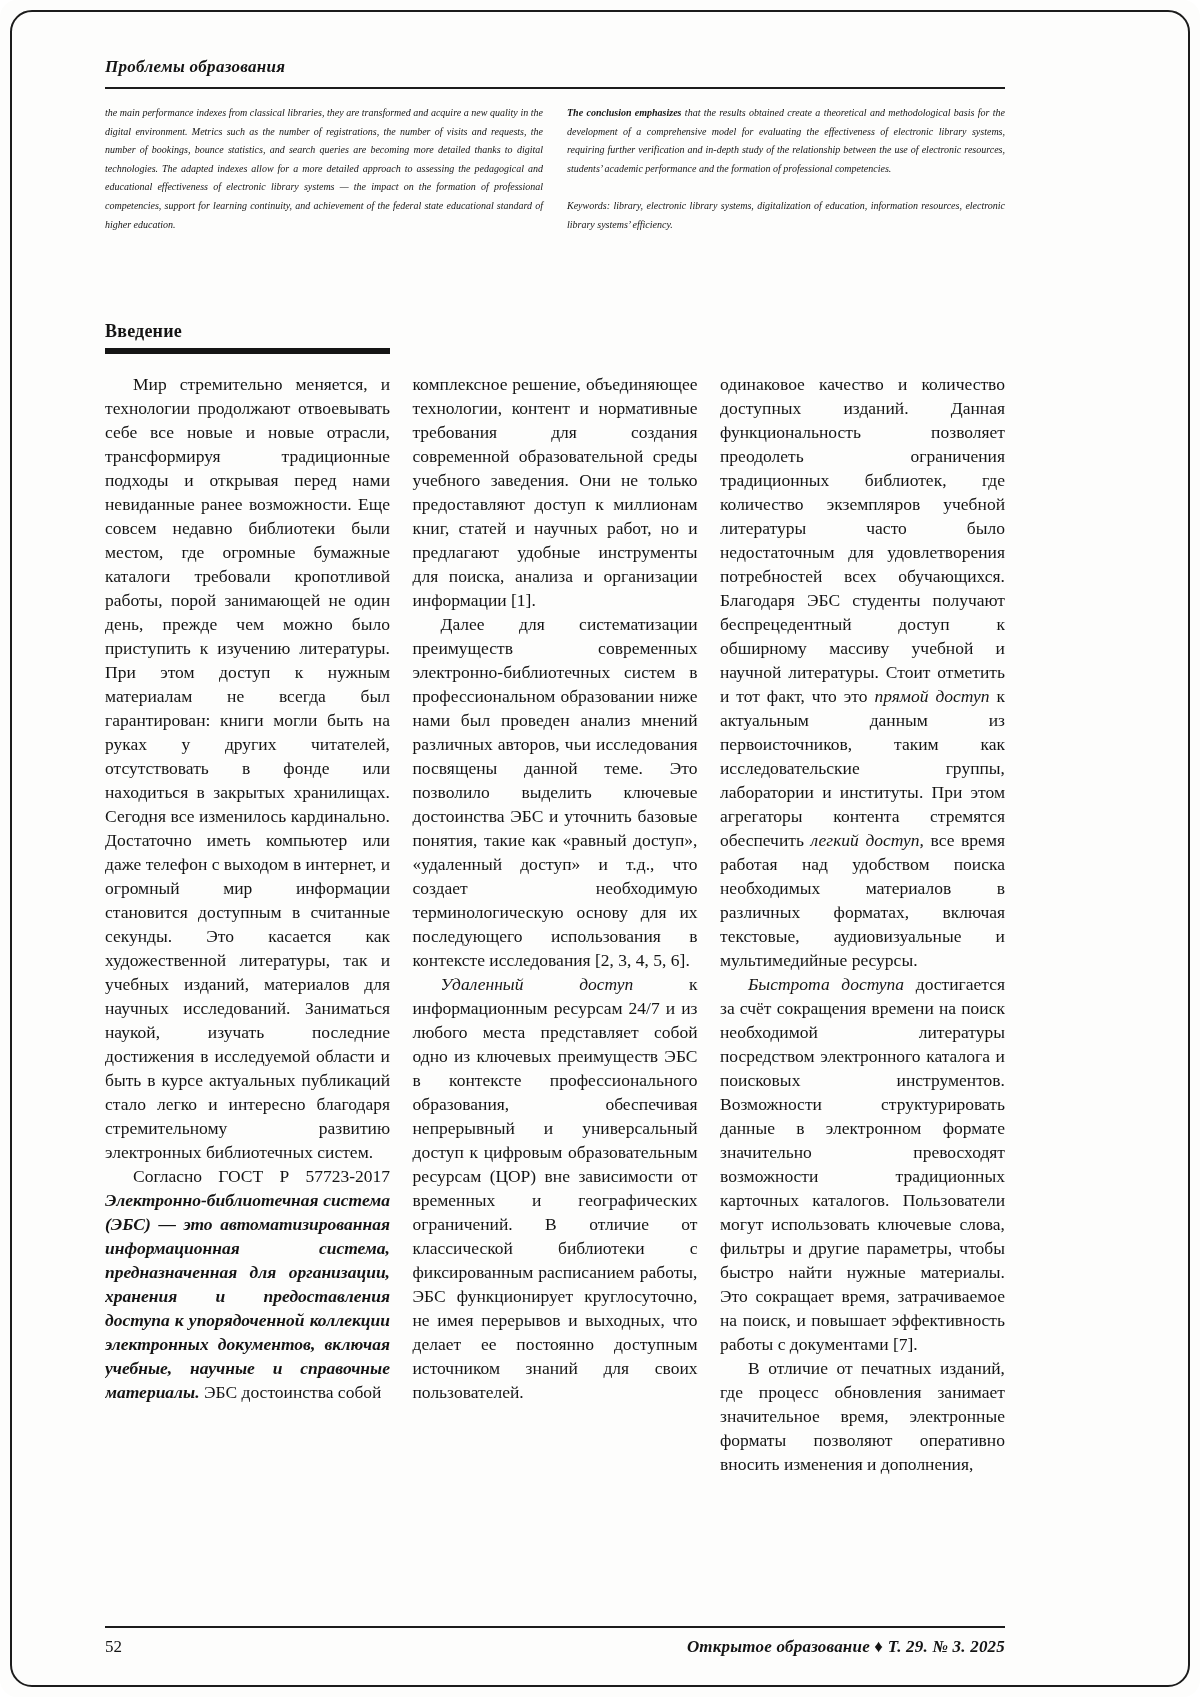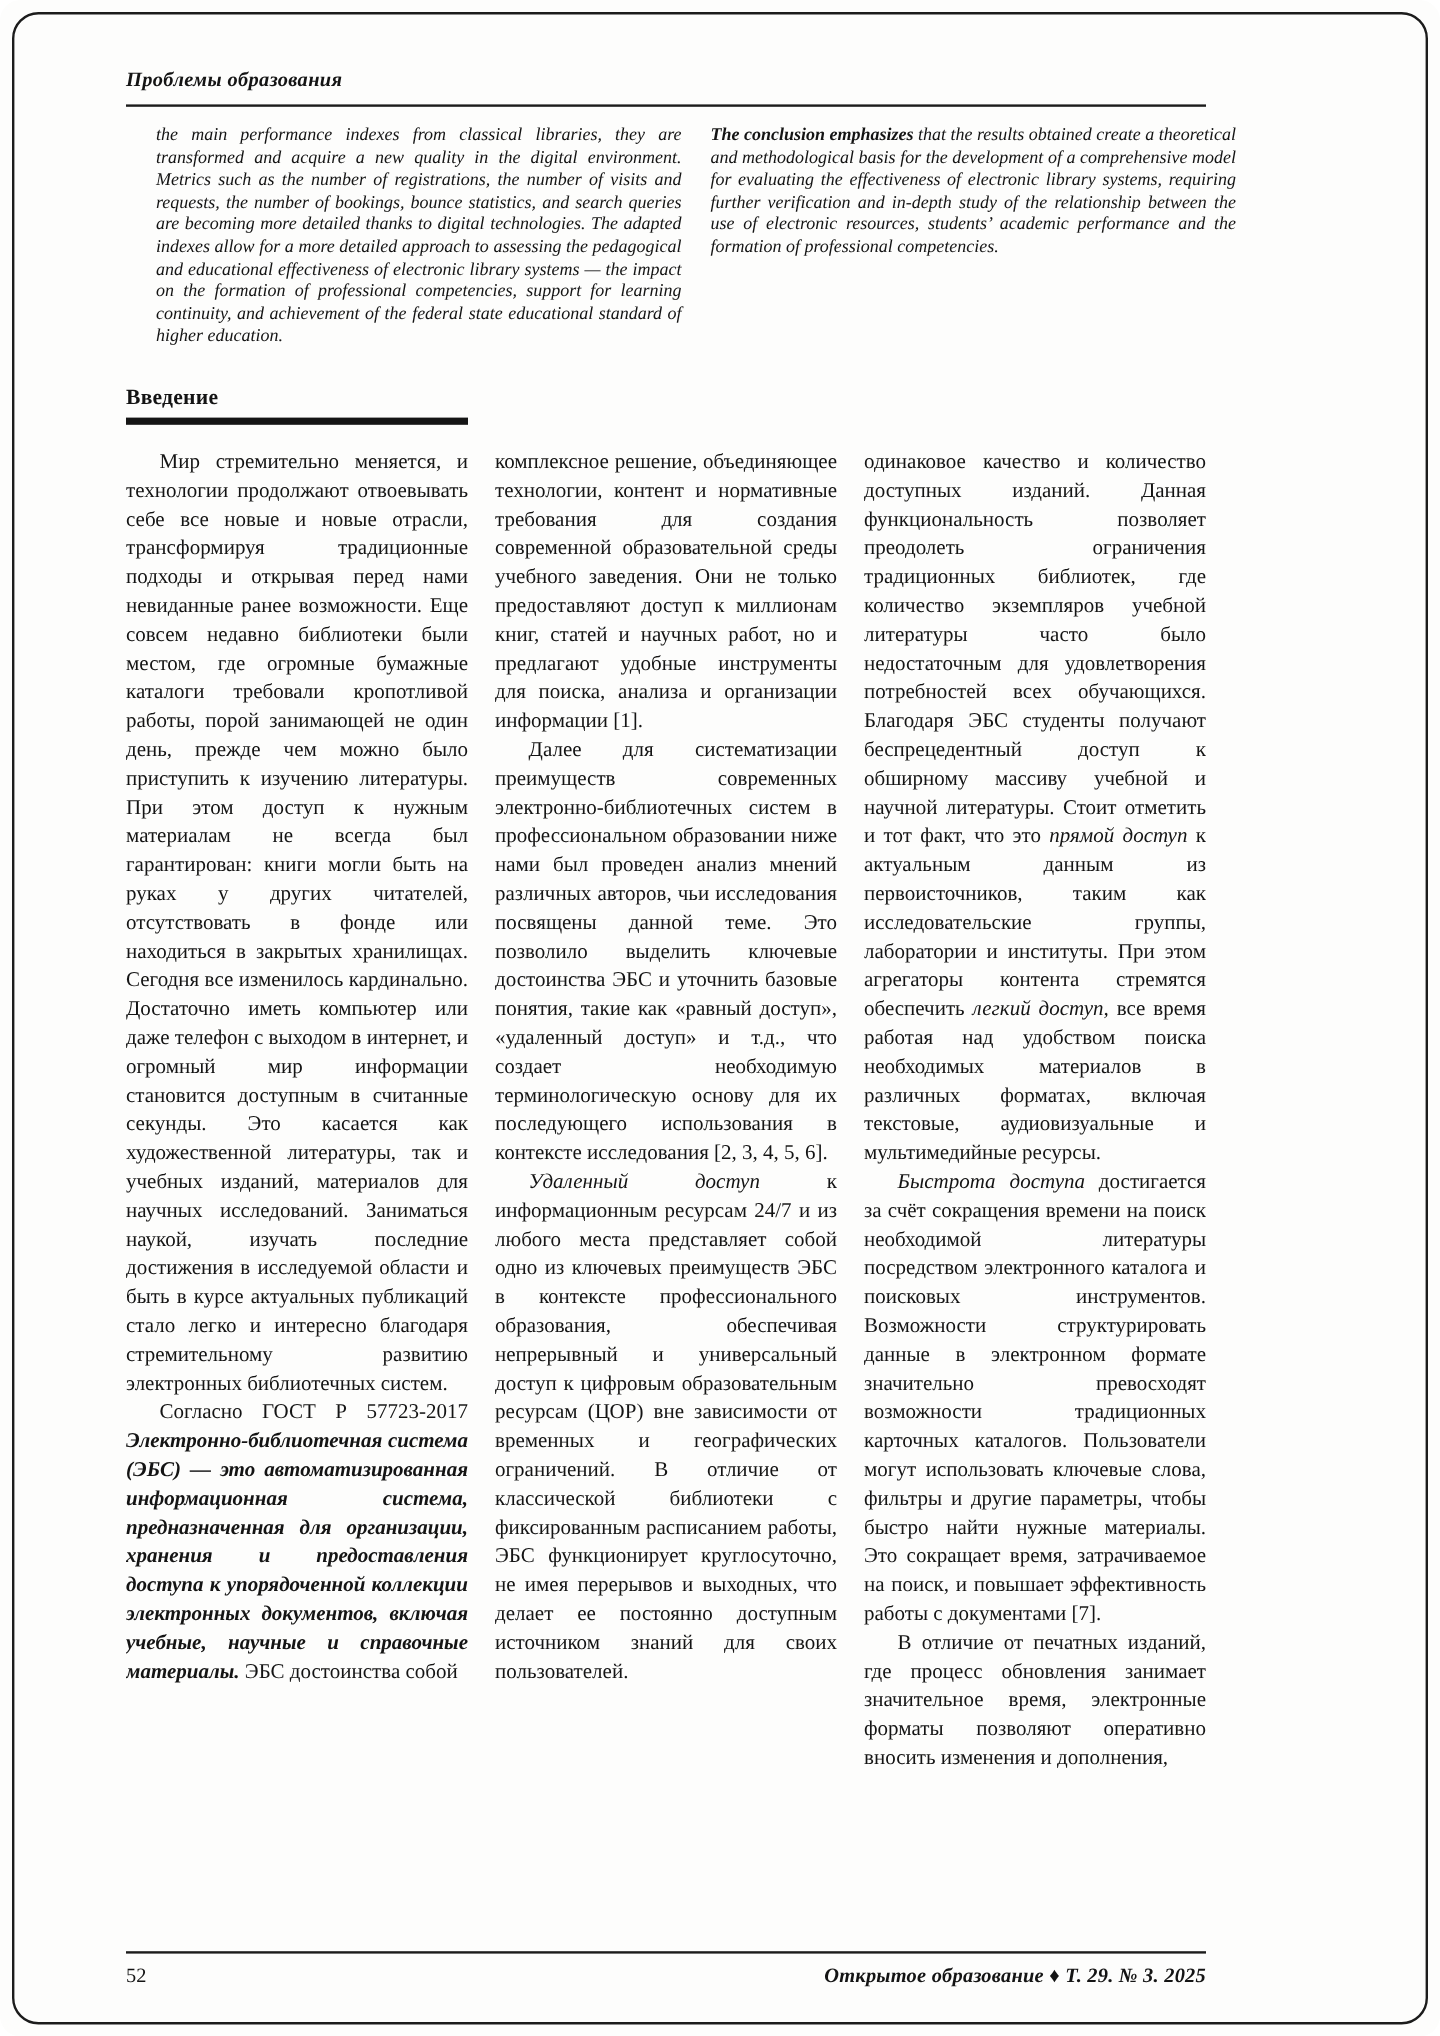--- a/index.html
+++ b/index.html
@@ -39,23 +39,22 @@
     position: absolute;
     left: 105px; top: 87px; width: 900px; height: 2px;
     background: #1c1c1c;
   }
 
   .abstract {
     position: absolute;
     left: 105px; top: 104px; width: 900px;
     display: flex;
     justify-content: space-between;
-    font-size: 15px;
+    font-size: 10px;
     line-height: 18.6px;
-    margin-left: 25px;
   }
   .abstract .col {
     width: 438px;
     text-align: justify;
     hyphens: auto;
   }
   .abstract p { margin: 0; }
   .abstract p + p { margin-top: 19px; }
 
   .intro-head {
@@ -114,20 +113,21 @@
 
   <div class="running-head">Проблемы образования</div>
   <div class="header-rule"></div>
 
   <div class="abstract" lang="en">
     <div class="col">
         <p><span class="i">the main performance indexes from classical libraries, they are transformed and acquire a new quality in the digital environment. Metrics such as the number of registrations, the number of visits and requests, the number of bookings, bounce statistics, and search queries are becoming more detailed thanks to digital technologies. The adapted indexes allow for a more detailed approach to assessing the pedagogical and educational effectiveness of electronic library systems — the impact on the formation of professional competencies, support for learning continuity, and achievement of the federal state educational standard of higher education.</span></p>
       </div>
     <div class="col">
         <p><span class="bi">The conclusion emphasizes</span><span class="i"> that the results obtained create a theoretical and methodological basis for the development of a comprehensive model for evaluating the effectiveness of electronic library systems, requiring further verification and in-depth study of the relationship between the use of electronic resources, students’ academic performance and the formation of professional competencies.</span></p>
+        <p><span class="i">Keywords: library, electronic library systems, digitalization of education, information resources, electronic library systems’ efficiency.</span></p>
       </div>
   </div>
 
   <div class="intro-head">
     <div class="intro-title">Введение</div>
     <div class="intro-rule"></div>
   </div>
 
   <div class="body-cols" lang="ru">
     <div class="body-col">

